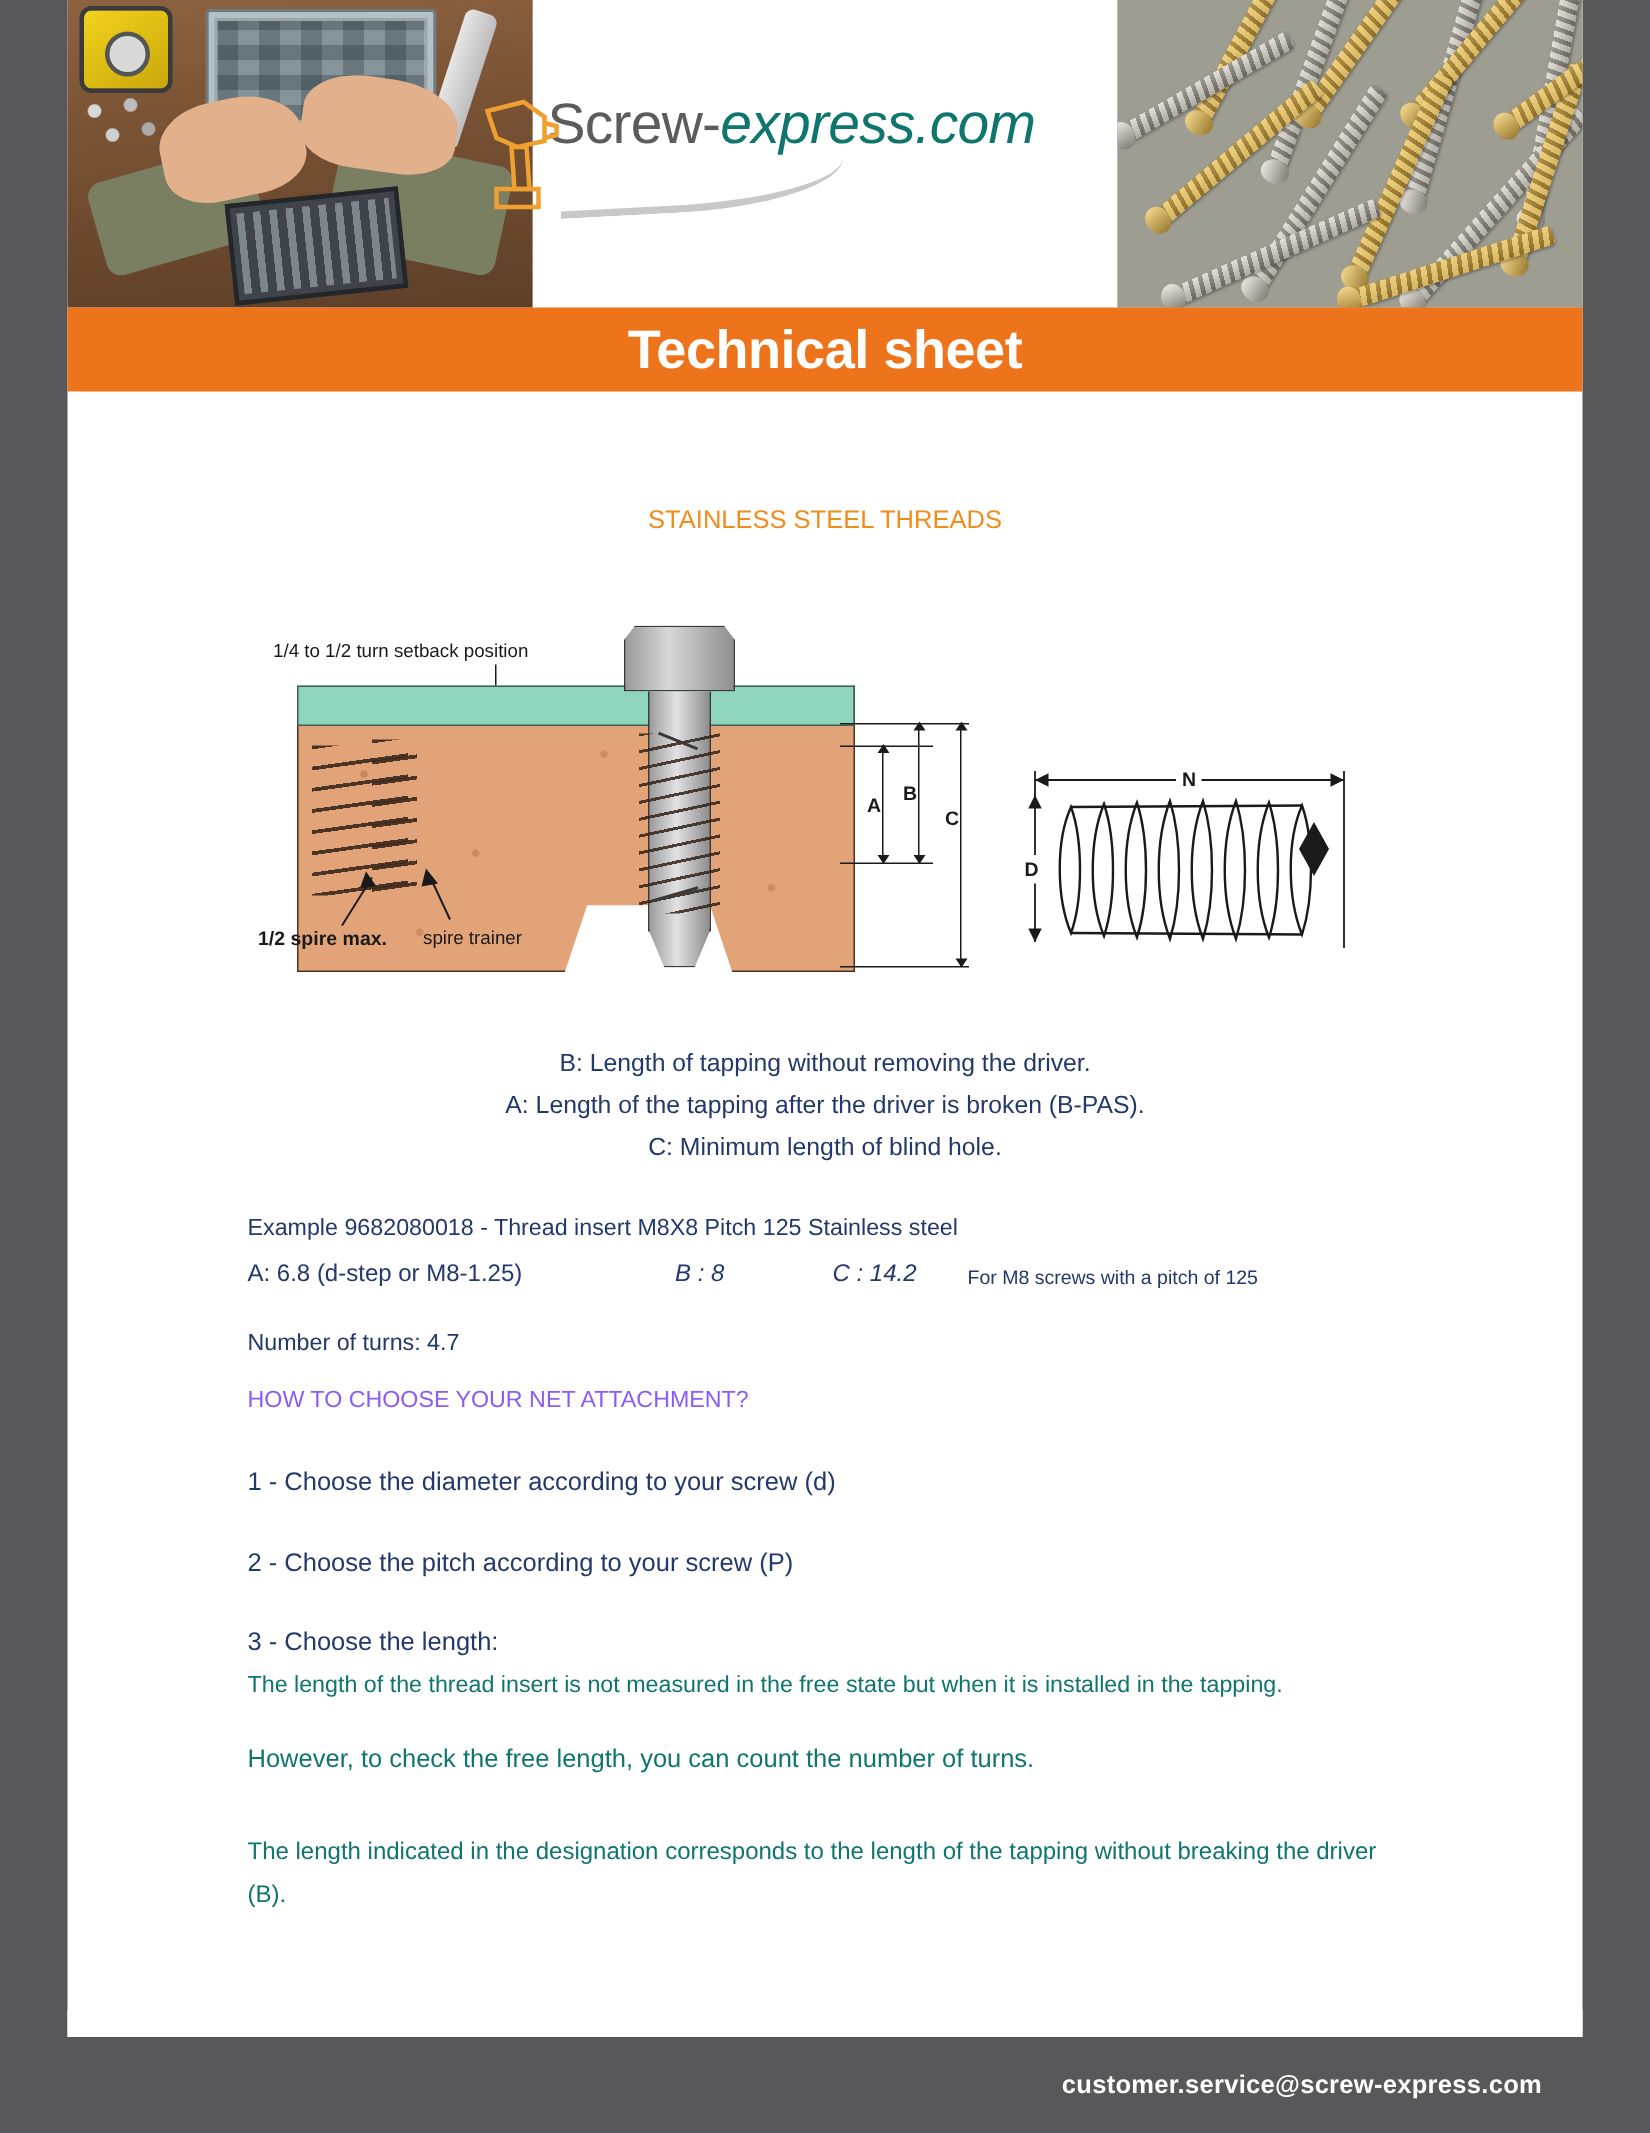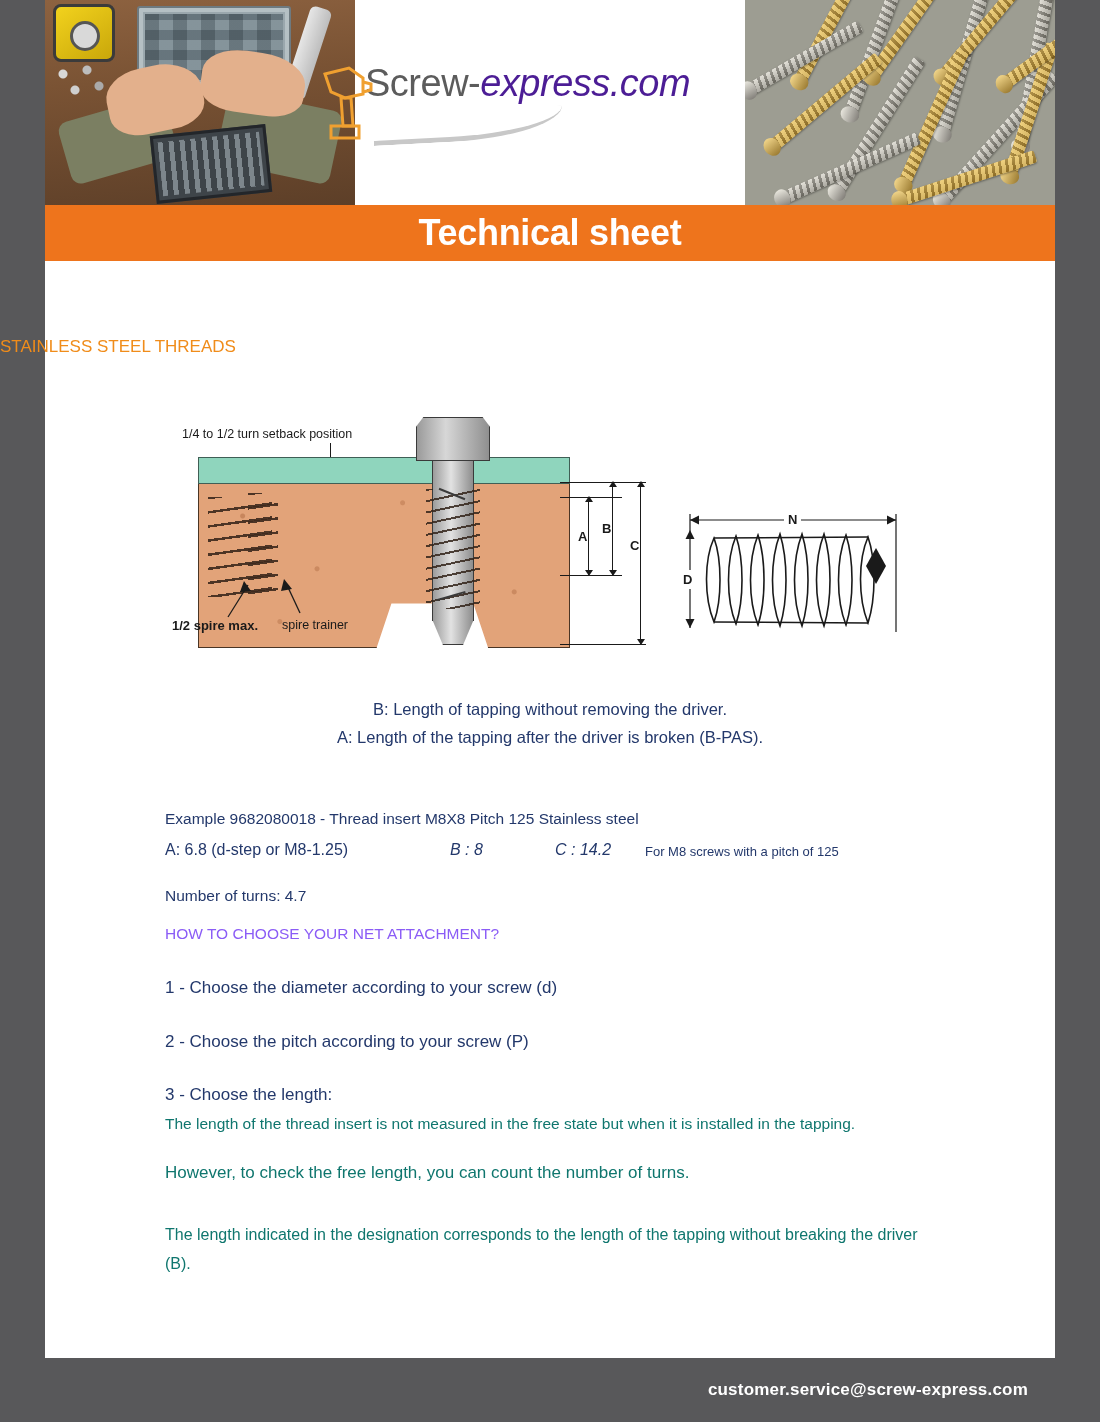--- a/index.html
+++ b/index.html
@@ -175,21 +175,21 @@
     left: 365px; top: 62px;
     width: 370px; height: 90px;
   }
   .logo-text {
     font-size: 38px;
     letter-spacing: -0.5px;
     color: #5c5c5c;
     white-space: nowrap;
   }
   .logo-text .em {
-    color: #4c1d95;
+    color: #0f766e;
     font-style: italic;
   }
   .logo-swoosh {
     position: absolute;
     left: 8px; top: 48px;
     width: 190px; height: 26px;
     border-bottom: 5px solid #c8c8c8;
     border-radius: 0 0 60% 0/0 0 100% 0;
     transform: rotate(-3deg);
   }
@@ -225,20 +225,21 @@
     width: 1100px;
     text-align: center;
     color: #f08c1a;
     font-size: 21px;
     font-weight: bold;
   }
   .ref-desc {
     position: absolute;
     left: 0; top: 337px;
     width: 1100px;
+    text-align: center;
     color: #f08c1a;
     font-size: 17px;
   }
 
   
   .diagram {
     position: absolute;
     left: 160px; top: 405px;
     width: 790px; height: 265px;
   }
@@ -605,20 +606,21 @@
         <path d="M196 48 l10 18 l-10 18 l-10 -18 z" fill="#1a1a1a"></path>
       </svg>
       <div class="dg-label b" style="left: 104px; top: 12px; background:#fff; padding:0 4px;">N</div>
       <div class="dg-label b" style="left: 2px; top: 70px; background:#fff; padding:2px 1px;">D</div>
     </div>
   </div>
 
   <div class="legend">
     <div>B: Length of tapping without removing the driver.</div>
     <div>A: Length of the tapping after the driver is broken (B-PAS).</div>
+    <div>C: Minimum length of blind hole.</div>
   </div>
 
   <div class="example">
     <div class="ex-line1">Example 9682080018 - Thread insert M8X8 Pitch 125 Stainless steel</div>
     <div class="ex-line2">
       <span class="ex-a">A: 6.8 (d-step or M8-1.25)</span>
       <span class="ex-b">B : 8</span>
       <span class="ex-c">C : 14.2</span>
       <span class="ex-note">For M8 screws with a pitch of 125</span>
     </div>

